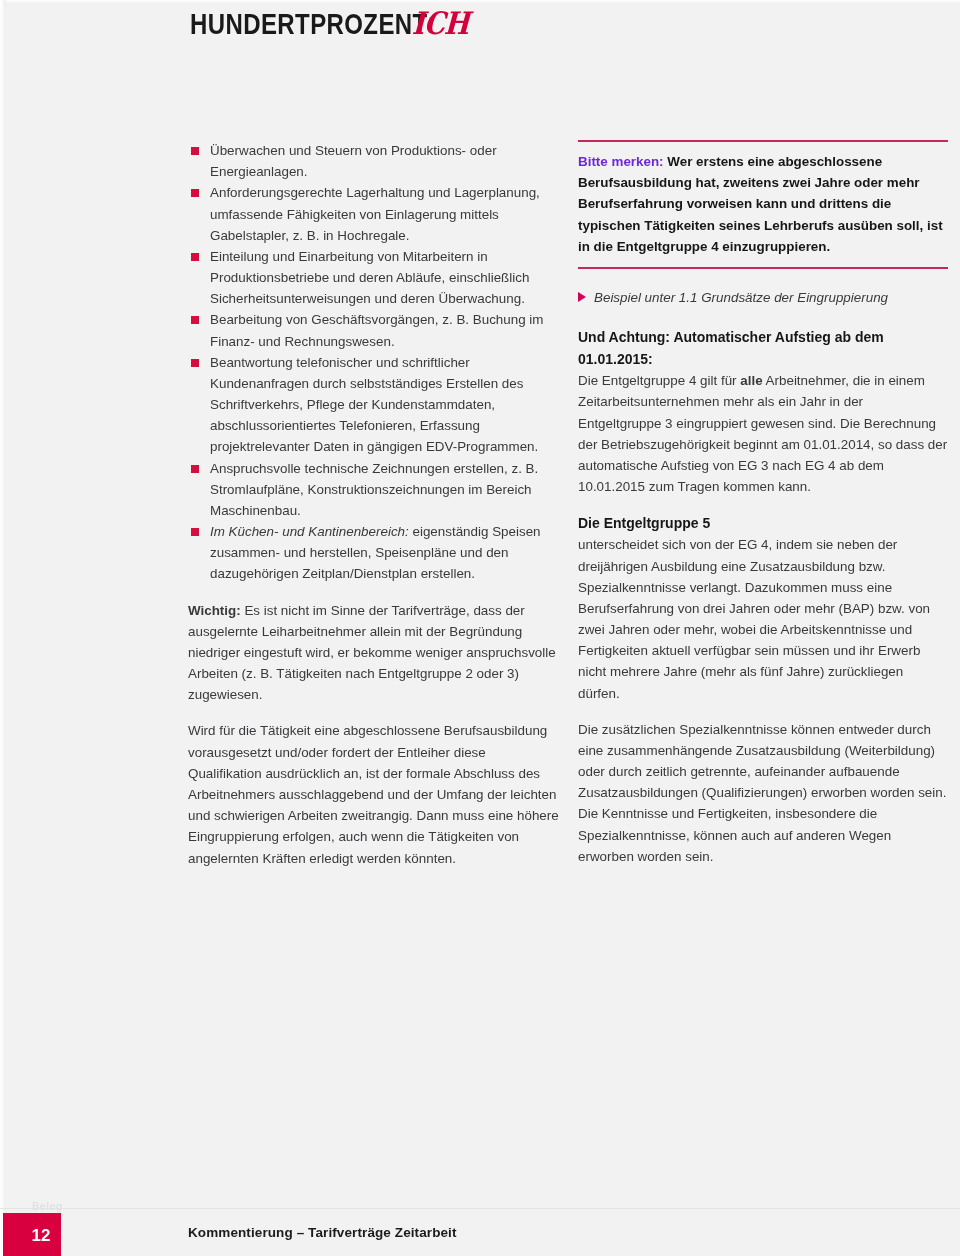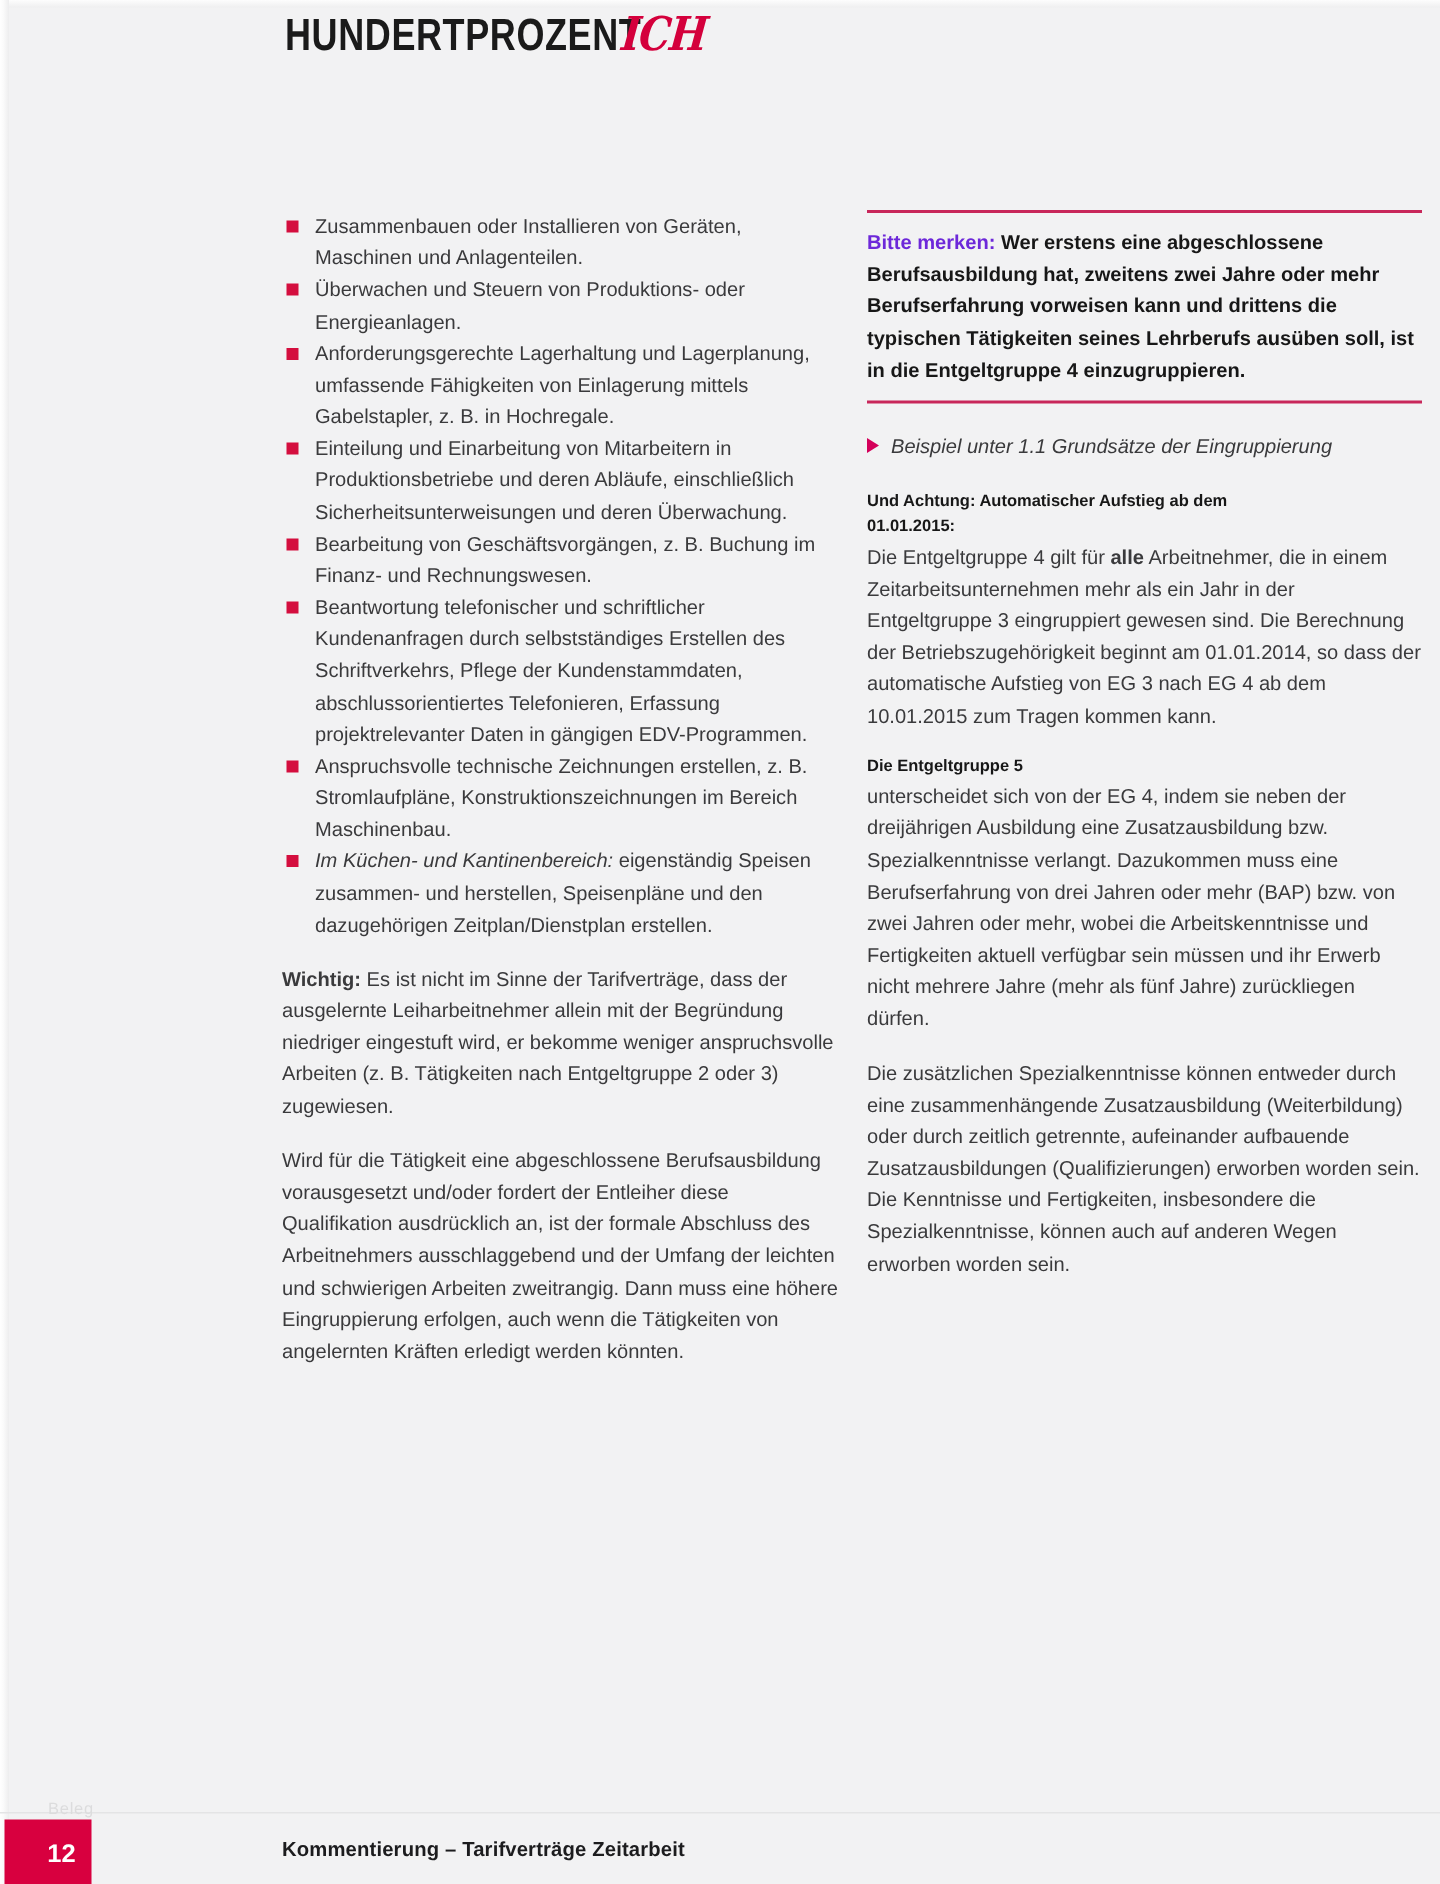--- a/index.html
+++ b/index.html
@@ -125,21 +125,21 @@
     position: absolute;
     left: 0;
     top: 5px;
     width: 0; height: 0;
     border-left: 8px solid #d4005a;
     border-top: 5px solid transparent;
     border-bottom: 5px solid transparent;
   }
 
   h3.subhead {
-    font-size: 11px;
+    font-size: 14px;
     font-weight: bold;
     color: #171717;
     margin: 0;
     line-height: 1.58;
   }
 
   
   .footer-rule {
     position: absolute;
     left: 0;
@@ -192,21 +192,20 @@
   <div class="page-edge-left"></div>
 
   <div class="logo">
     <span class="logo-main">HUNDERTPROZENT</span>
     <span class="logo-accent">ICH</span>
   </div>
 
   <div class="col col-left">
 
     <ul class="bullets">
-      <li>Zusammenbauen oder Installieren von Geräten, Maschinen und Anlagenteilen.</li>
       <li>Überwachen und Steuern von Produktions- oder Energieanlagen.</li>
       <li>Anforderungsgerechte Lagerhaltung und Lagerplanung, umfassende Fähigkeiten von Einlagerung mittels Gabelstapler, z. B. in Hochregale.</li>
       <li>Einteilung und Einarbeitung von Mitarbeitern in Produktionsbetriebe und deren Abläufe, einschließlich Sicherheitsunterweisungen und deren Überwachung.</li>
       <li>Bearbeitung von Geschäftsvorgängen, z. B. Buchung im Finanz- und Rechnungswesen.</li>
       <li>Beantwortung telefonischer und schriftlicher Kundenanfragen durch selbstständiges Erstellen des Schriftverkehrs, Pflege der Kundenstammdaten, abschlussorientiertes Telefonieren, Erfassung projektrelevanter Daten in gängigen EDV-Programmen.</li>
       <li>Anspruchsvolle technische Zeichnungen erstellen, z. B. Stromlaufpläne, Konstruktionszeichnungen im Bereich Maschinenbau.</li>
       <li><span class="ital">Im Küchen- und Kantinenbereich:</span><span> eigenständig Speisen zusammen- und herstellen, Speisenpläne und den dazugehörigen Zeitplan/Dienstplan erstellen.</span></li>
     </ul>
 
     <p style="margin-top:15px;"><span class="bold">Wichtig:</span><span> Es ist nicht im Sinne der Tarifverträge, dass der ausgelernte Leiharbeitnehmer allein mit der Begründung niedriger eingestuft wird, er bekomme weniger anspruchsvolle Arbeiten (z. B. Tätigkeiten nach Entgeltgruppe 2 oder 3) zugewiesen.</span></p>

